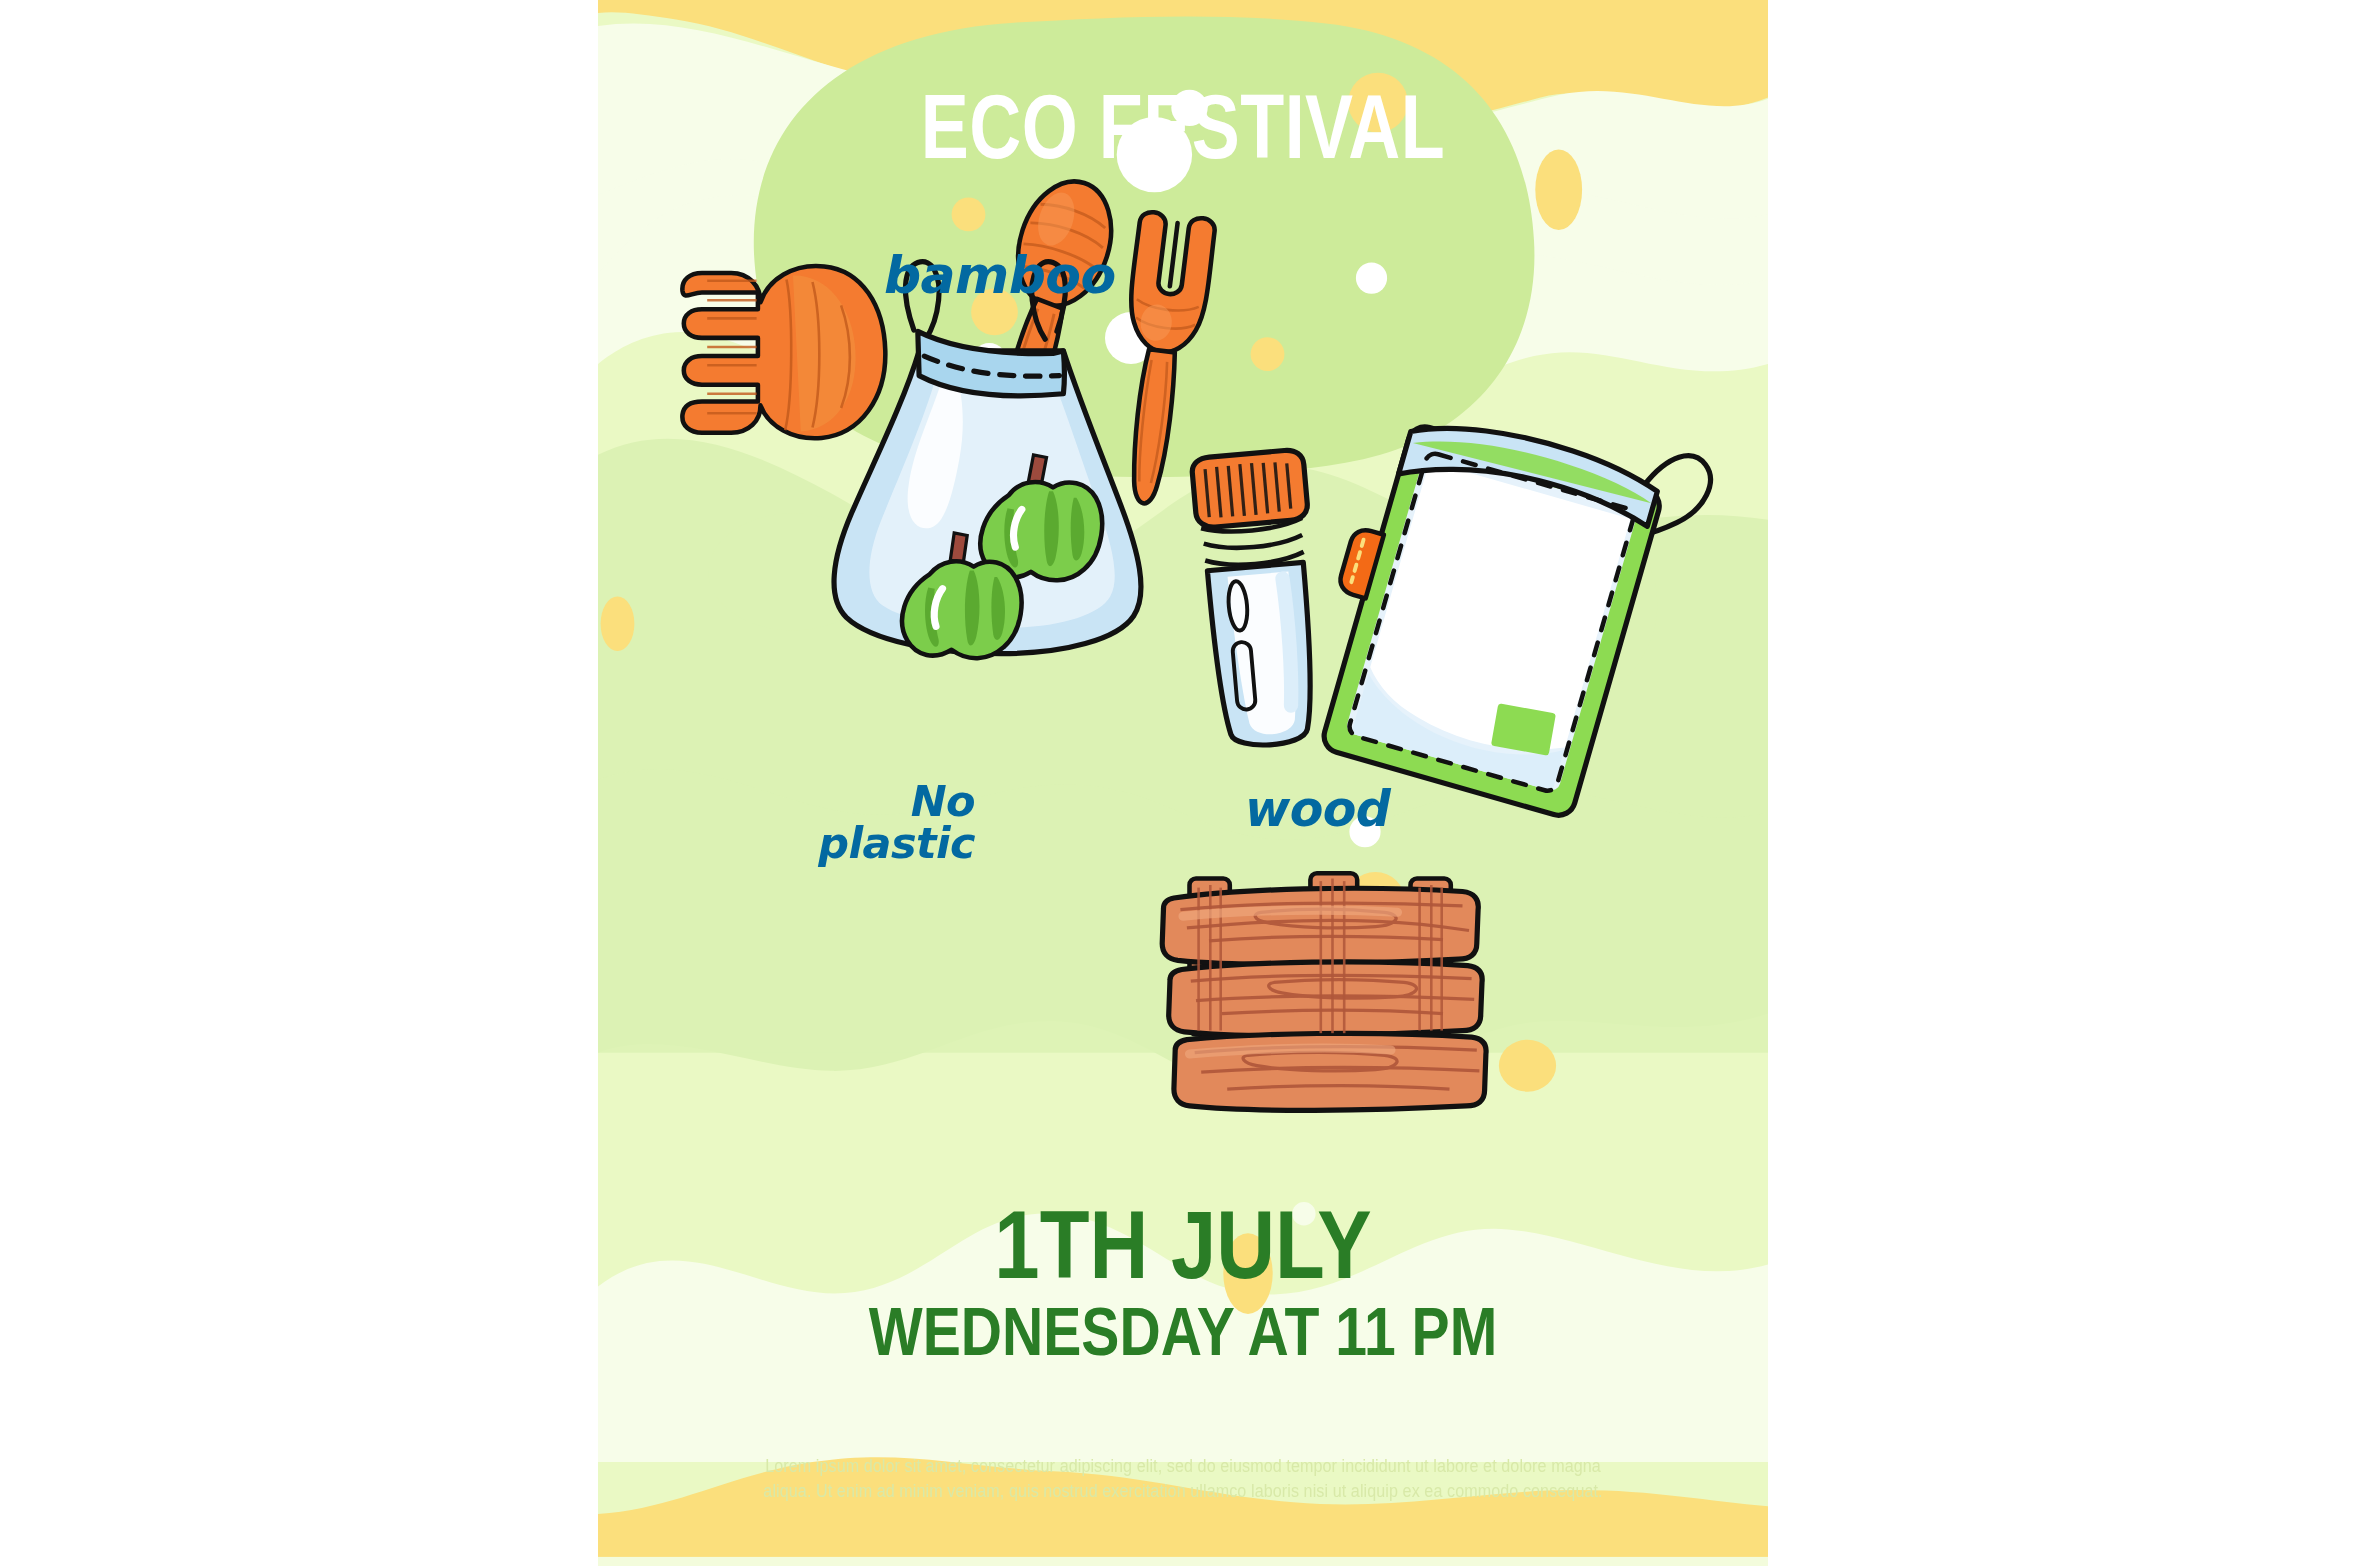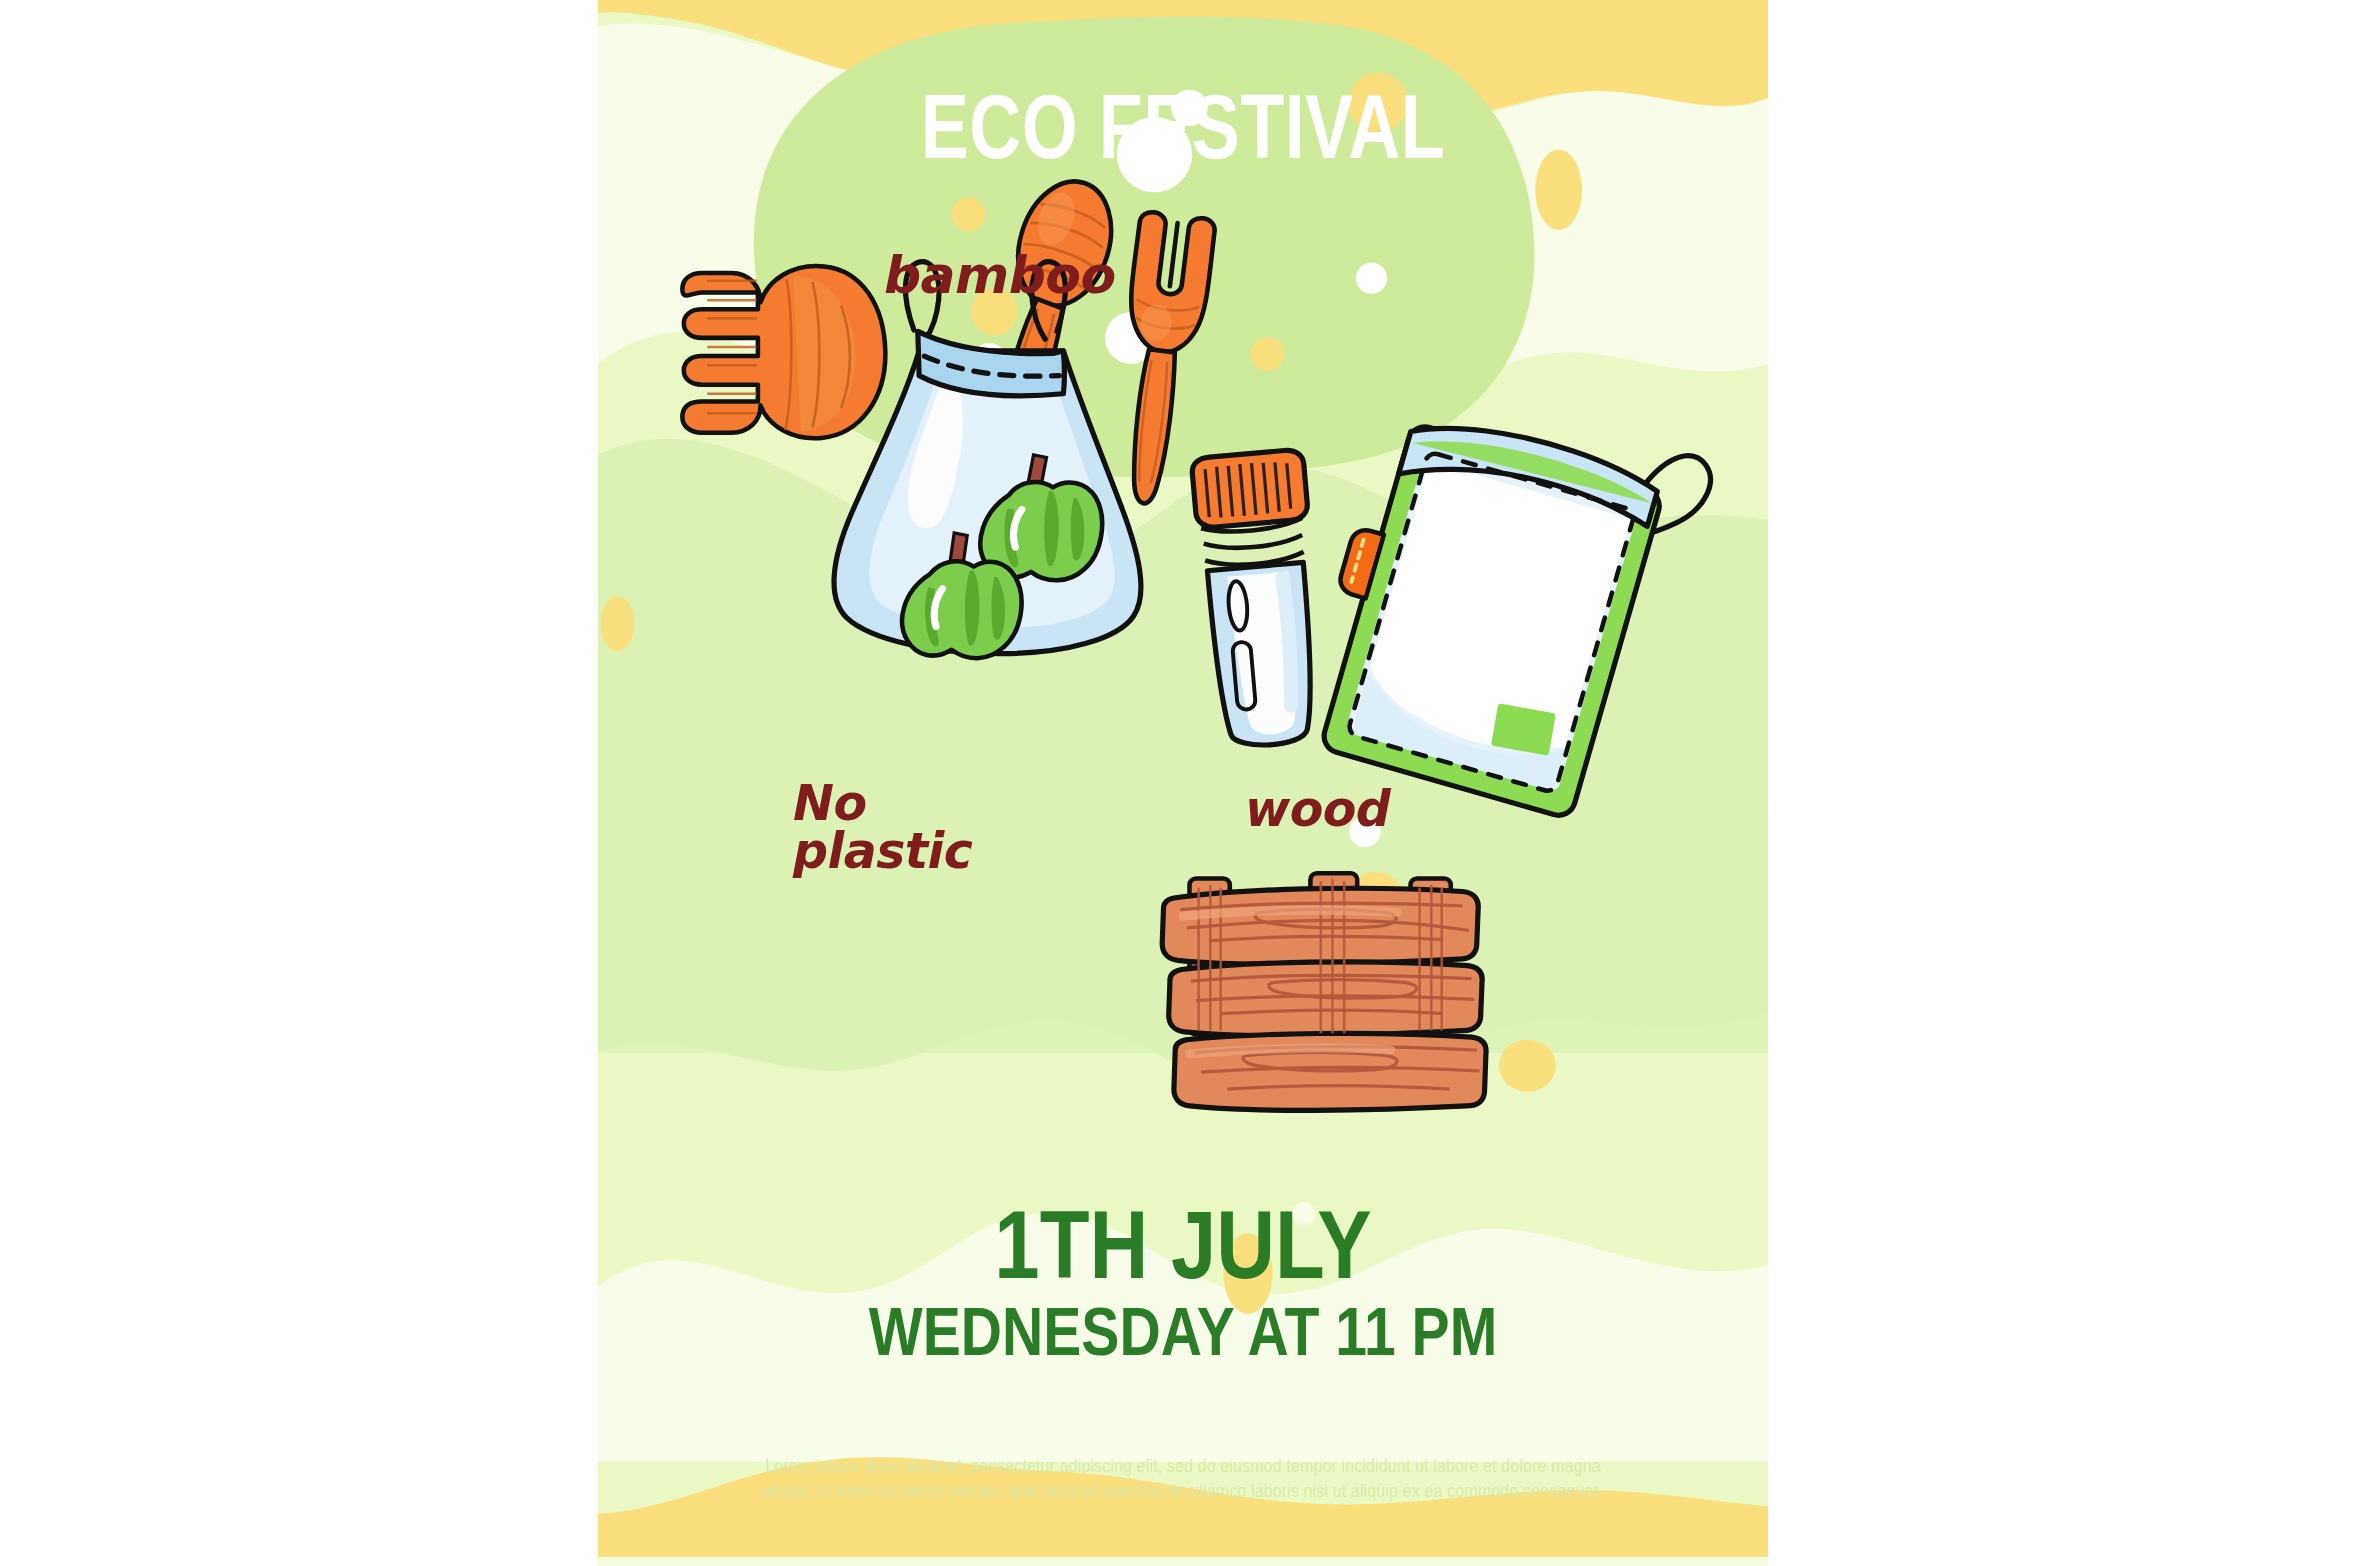--- a/index.html
+++ b/index.html
@@ -36,25 +36,25 @@
   }
 
   .fineprint{
     position:absolute;left:117px;top:1454px;width:936px;text-align:center;
     font-size:17.5px;line-height:1.45;color:#d8e9a8;letter-spacing:0.1px;
     transform:scaleX(0.92);transform-origin:50% 50%;
   }
 
   
   .script{
-    position:absolute;color:#7f1d1d;font-family:"DejaVu Sans",sans-serif;
+    position:absolute;color:#0369a1;font-family:"DejaVu Sans",sans-serif;
     font-weight:bold;font-style:italic;line-height:0.98;white-space:pre-line;
   }
   .script.bamboo{left:286px;top:250px;font-size:52px;letter-spacing:-0.6px;}
-  .script.noplastic{left:195px;top:780px;font-size:49px;letter-spacing:-0.6px;width:182px;}
+  .script.noplastic{left:195px;top:780px;font-size:43px;letter-spacing:-0.6px;text-align:right;width:182px;}
   .script.wood{left:624px;top:786px;font-size:49px;letter-spacing:-0.6px;margin-left:23px;}
 
   
   .art{position:absolute;left:0;top:0;width:1170px;height:1566px;pointer-events:none;}
 </style>
 </head>
 <body>
 
 <div id="stage">
 

